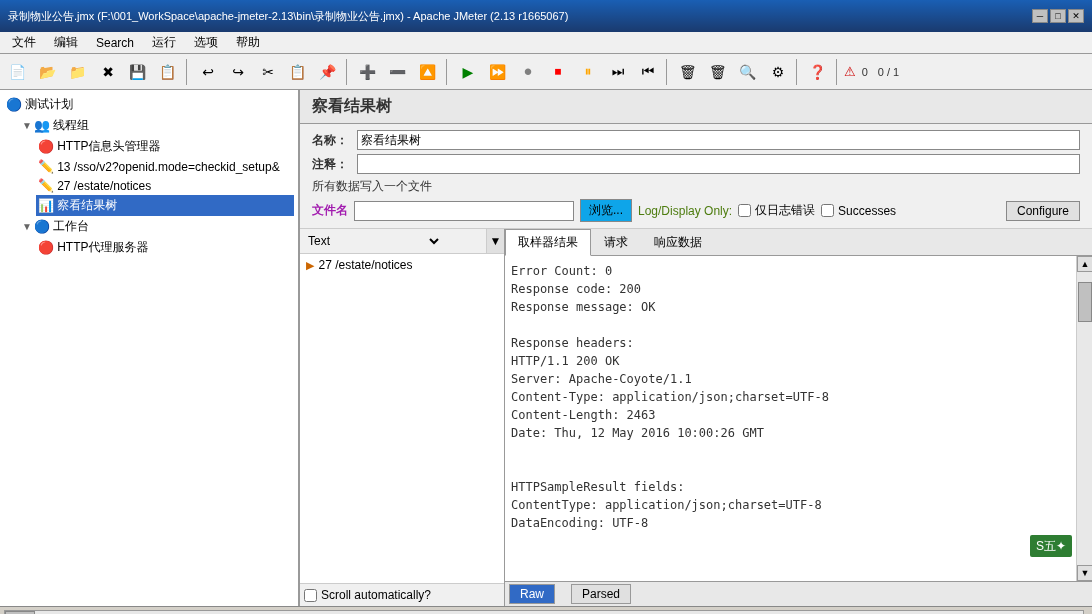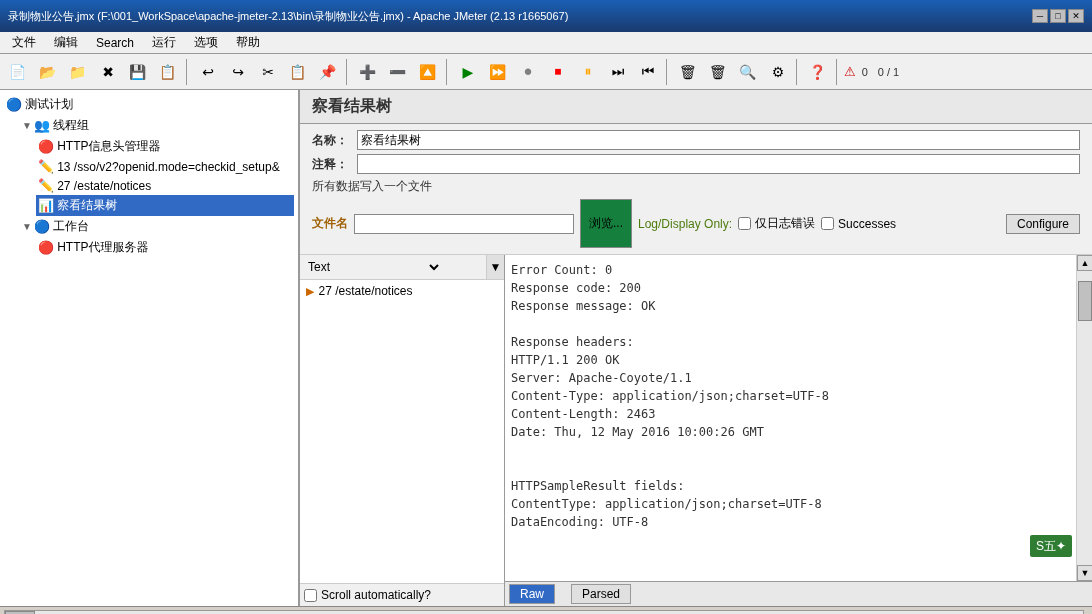--- a/index.html
+++ b/index.html
@@ -147,30 +147,30 @@
     .form-note {
       font-size: 12px;
       color: #333;
       margin-bottom: 4px;
     }
     .file-row {
       display: flex;
       align-items: center;
       gap: 6px;
     }
-    .file-label { font-size: 12px; font-weight: bold; color: #a16207; }
+    .file-label { font-size: 12px; font-weight: bold; color: #a21caf; }
     .file-input {
       width: 220px;
       height: 20px;
       border: 1px solid #888;
       background: white;
     }
     .browse-btn {
-      padding: 15px 8px;
-      background: #15803d;
+      padding: 2px 8px;
+      background: #0ea5e9;
       border: 1px solid #888;
       cursor: pointer;
       font-size: 12px;
     }
     .log-label { font-size: 12px; color: #4d7c0f; }
     .checkbox-group {
       display: flex;
       align-items: center;
       gap: 4px;
     }
@@ -521,20 +521,25 @@
           </div>
         </div>
         <div class="scroll-auto-row">
           <input type="checkbox" style="">
           <span style="margin-left:4px;">Scroll automatically?</span>
         </div>
       </div>
 
       <div class="results-detail-panel">
 
+        <div class="results-tabs">
+          <div class="tab active">取样器结果</div>
+          <div class="tab">请求</div>
+          <div class="tab">响应数据</div>
+        </div>
 
         <div style="display:flex; flex:1; overflow:hidden;">
           <div class="results-content">
             <pre class="results-content-text">Error Count: 0
 Response code: 200
 Response message: OK
 
 Response headers:
 HTTP/1.1 200 OK
 Server: Apache-Coyote/1.1

